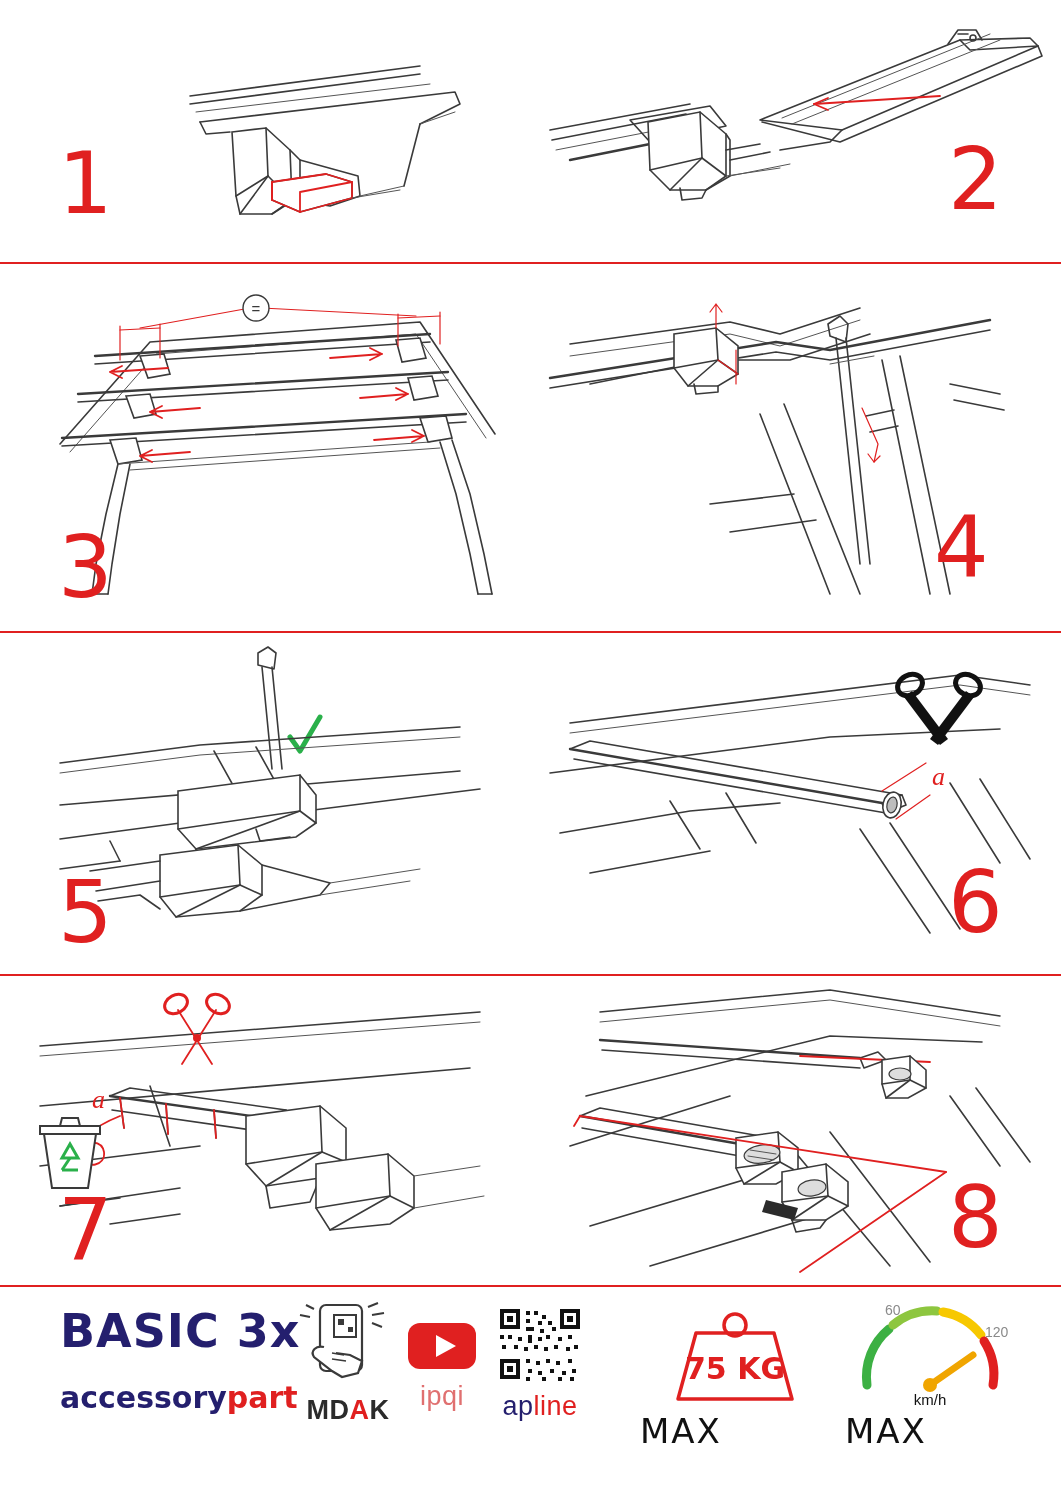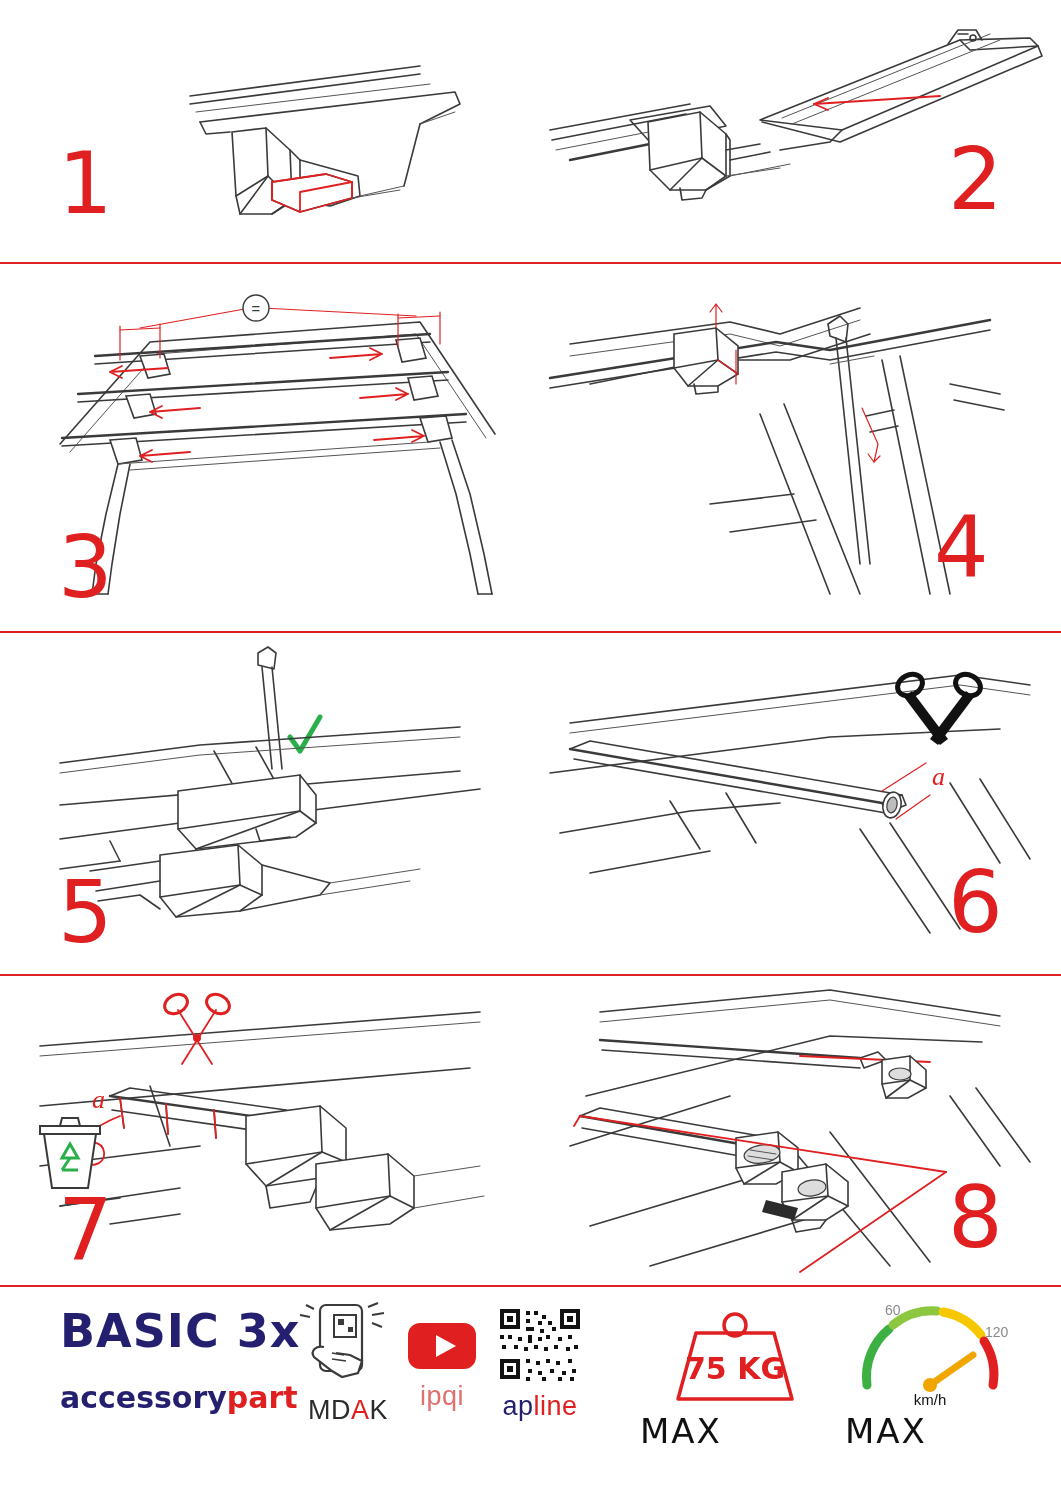--- a/index.html
+++ b/index.html
@@ -19,21 +19,21 @@
   .blk{fill:#111;}
   .redtxt{fill:#e02020;font-family:"Liberation Serif",serif;font-style:italic;font-size:26px;}
   
   .footer{position:absolute;left:0;top:1279px;width:1025px;height:215px;}
   .brandbox{position:absolute;left:60px;top:25px;}
   .brand-basic{font-family:"DejaVu Sans",sans-serif;font-weight:700;font-size:46px;letter-spacing:1px;color:#241f6e;}
   .brand-acc{margin-top:22px;font-family:"DejaVu Sans",sans-serif;font-weight:700;font-size:30px;color:#241f6e;}
   .brand-acc .part{color:#e02020;}
   .logo-col{position:absolute;text-align:center;}
   .logo-label{font-family:"Liberation Sans",sans-serif;font-size:27px;letter-spacing:.5px;margin-top:4px;}
-  .mdak{color:#2b2b2b;font-weight:400;}
+  .mdak{color:#2b2b2b;font-weight:700;}
   .mdak .v{color:#e02020;}
   .ipqi{color:#e07070;}
   .apline{color:#241f6e;}
   .apline .li{color:#e02020;}
   .maxlabel{font-family:"DejaVu Sans",sans-serif;font-size:34px;letter-spacing:2px;color:#111;text-align:left;margin-top:2px;}
   .kgtxt{fill:#e02020;font-family:"DejaVu Sans",sans-serif;font-size:30px;font-weight:700;}
   .kmh{fill:#111;font-family:"Liberation Sans",sans-serif;font-size:15px;}
   .tickn{fill:#8a8a8a;font-family:"Liberation Sans",sans-serif;font-size:14px;}
 </style>
 </head>

